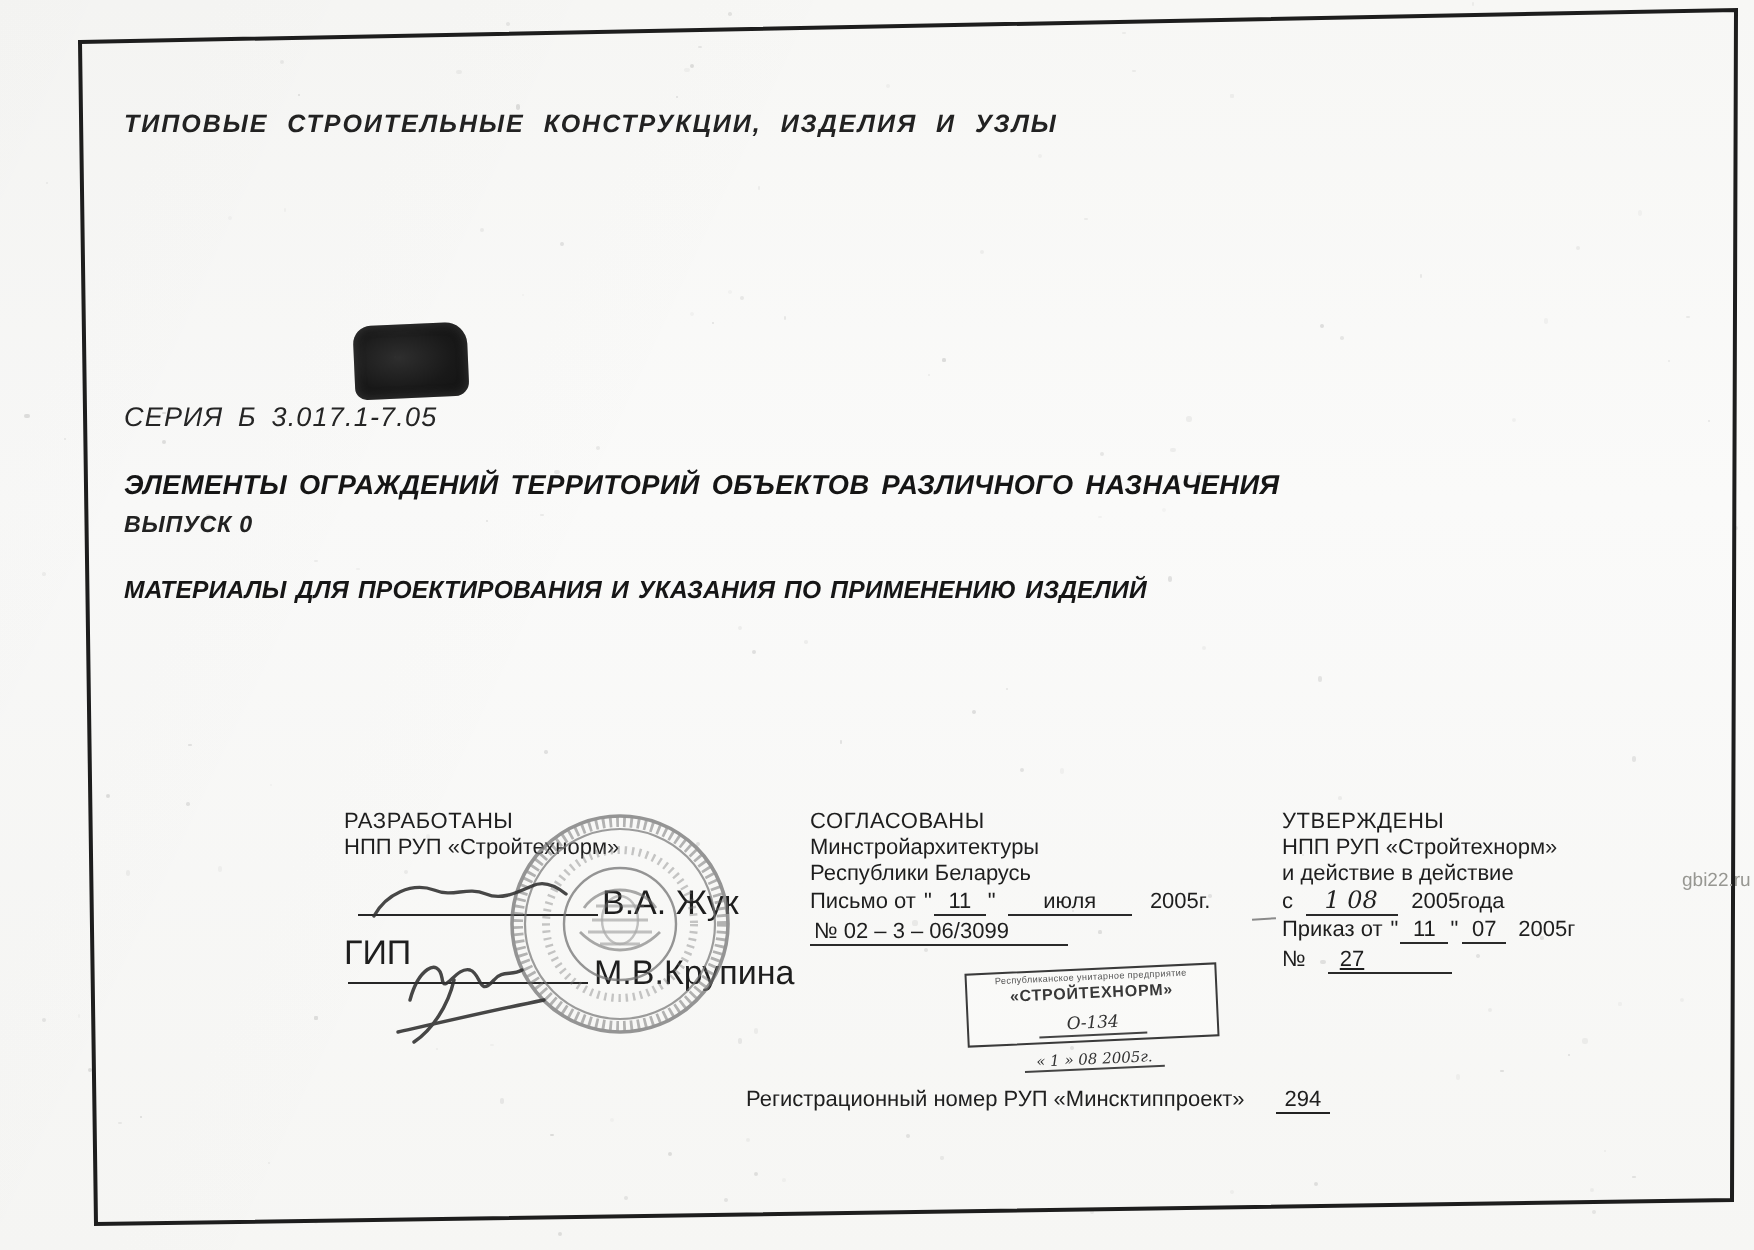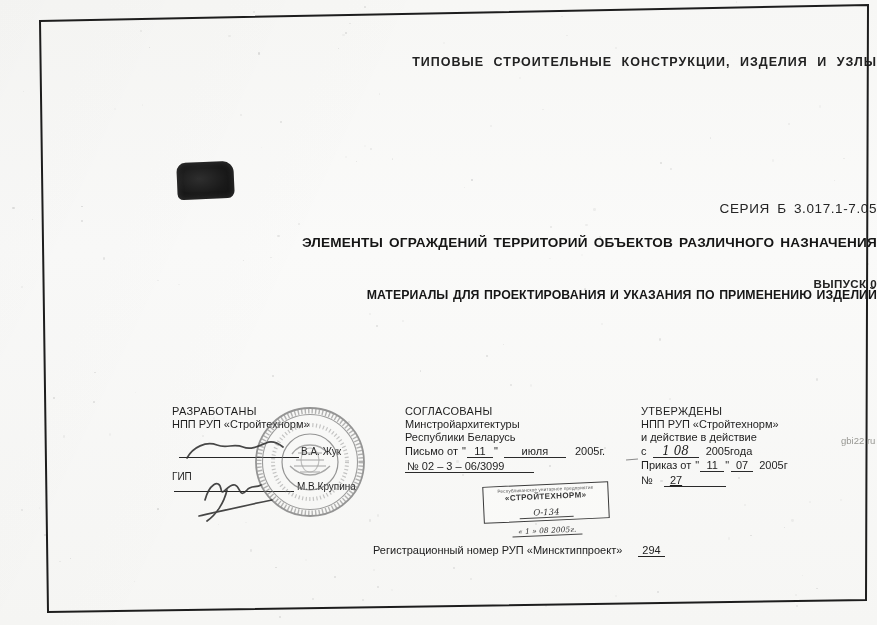--- a/index.html
+++ b/index.html
@@ -7,45 +7,45 @@
     width:877px;height:625px;position:relative;overflow:hidden;
     background:
       linear-gradient(115deg, rgba(0,0,0,0.015), rgba(0,0,0,0) 40%),
       linear-gradient(0deg, #f6f6f4, #fafaf9 60%, #f7f7f5);
     font-family:"Liberation Sans", sans-serif;
     color:#1c1c1c;
     -webkit-font-smoothing:antialiased;
   }
   .abs{position:absolute;}
   
-  .centerband{left:62px;width:815px;text-align:right;}
+  .centerband{left:62px;width:815px;text-align:left;font-style:italic;}
   .doc-header{top:55px;font-size:12.5px;font-weight:600;letter-spacing:1px;word-spacing:5px;color:#222;}
   .series{top:201px;font-size:13.5px;font-weight:500;letter-spacing:.6px;word-spacing:3px;color:#252525;}
   .main-title{top:235px;font-size:13.6px;font-weight:700;letter-spacing:.2px;word-spacing:2px;color:#151515;}
-  .issue{top:277px;font-size:11.6px;font-weight:600;letter-spacing:.4px;color:#222;}
+  .issue{top:256px;font-size:11.6px;font-weight:600;letter-spacing:.4px;color:#222;}
   .subtitle{top:288px;font-size:12.3px;font-weight:700;letter-spacing:.1px;word-spacing:1px;color:#161616;}
   
   .blob{
     left:177px;top:162px;width:57px;height:37px;
     background:radial-gradient(ellipse at 40% 45%, #2e2e2e 0%, #191919 55%, #111 100%);
     border-radius:9px 11px 7px 6px;
     transform:rotate(-2.5deg);
     box-shadow:inset 0 0 6px rgba(120,120,120,.35);
   }
   
   .col{top:405px;font-size:11px;line-height:12.9px;color:#1e1e1e;}
   .col .h{font-weight:500;letter-spacing:.3px;}
   .col-developed{left:172px;width:226px;height:120px;}
   .col-agreed{left:405px;width:232px;}
   .col-approved{left:641px;width:228px;}
   .u{display:inline-block;border-bottom:1.2px solid #2a2a2a;text-align:center;line-height:11px;}
   .q{margin:0 1px;}
   .hand{font-family:"DejaVu Serif", serif;font-style:italic;font-size:12px;color:#222;}
   .rel{position:relative;}
-  .sig-name{position:absolute;font-size:10px;}
+  .sig-name{position:absolute;font-size:17px;}
   .sig-line{position:absolute;height:0;border-bottom:1.3px solid #262626;}
   
   .line{white-space:nowrap;}
   .mt2{margin-top:1.5px;}
   
   .stampbox{
     left:483px;top:484px;width:124px;height:35px;
     border:1.5px solid #3a3a3a;transform:rotate(-2.6deg);
     text-align:center;color:#3c3c3c;background:rgba(255,255,255,.25);
   }

